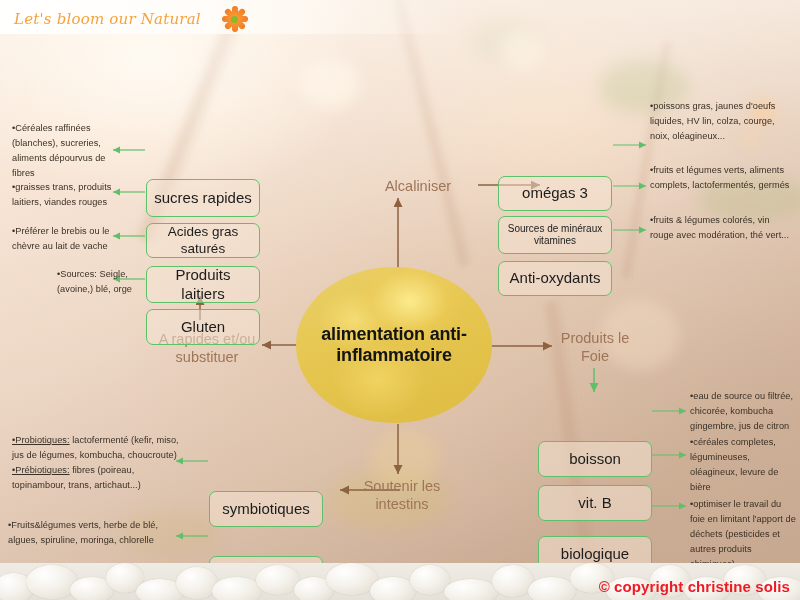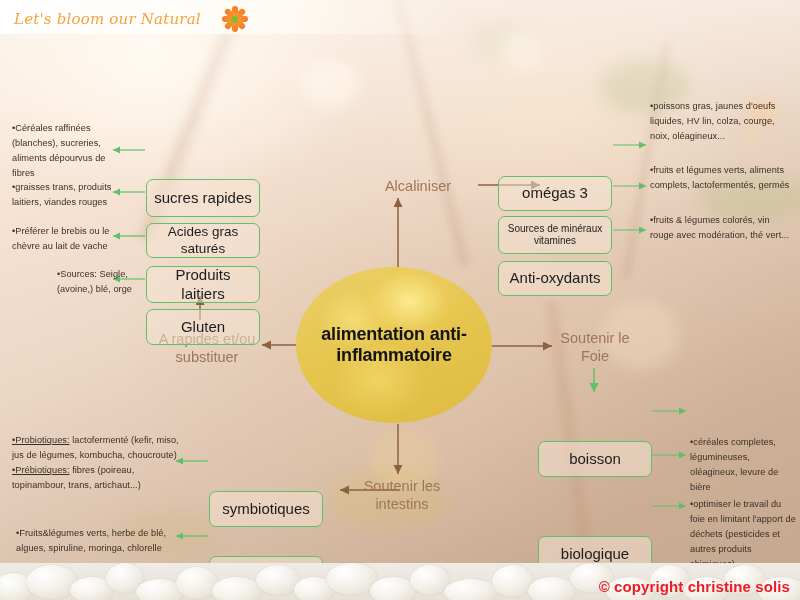--- a/index.html
+++ b/index.html
@@ -223,21 +223,21 @@
   <div class="branch-label" style="left:358px;top:178px;width:120px;">
     <span>Alcaliniser</span>
   </div>
 
   <div class="branch-label" style="left:142px;top:331px;width:130px;">
     <div>A rapides et/ou</div>
     <div>substituer</div>
   </div>
 
   <div class="branch-label" style="left:545px;top:330px;width:100px;">
-    <div>Soutenir le</div>
+    <div>Produits le</div>
     <div>Foie</div>
   </div>
 
   <div class="branch-label" style="left:352px;top:478px;width:100px;">
     <div>Soutenir les</div>
     <div>intestins</div>
   </div>
 
   <div class="node n-lg" style="left:146px;top:131px;width:114px;height:38px;">
     <span>sucres rapides</span>
@@ -268,39 +268,43 @@
     <span>Anti-oxydants</span>
   </div>
 
   <div class="detail" style="left:650px;top:163px;width:140px;">•fruits et légumes verts, aliments complets, lactofermentés, germés</div>
   <div class="detail" style="left:650px;top:99px;width:140px;">•poissons gras, jaunes d'oeufs liquides, HV lin, colza, courge, noix, oléagineux...</div>
   <div class="detail" style="left:650px;top:213px;width:140px;">•fruits &amp; légumes colorés, vin rouge avec modération, thé vert...</div>
 
   <div class="node n-lg" style="left:538px;top:393px;width:114px;height:36px;">
     <span>boisson</span>
   </div>
+  <div class="node n-lg" style="left:538px;top:437px;width:114px;height:36px;">
+    <span>vit. B</span>
+  </div>
   <div class="node n-lg" style="left:538px;top:488px;width:114px;height:36px;">
     <span>biologique</span>
   </div>
 
+  <div class="detail" style="left:690px;top:389px;width:108px;">•eau de source ou filtrée, chicorée, kombucha gingembre, jus de citron</div>
   <div class="detail" style="left:690px;top:435px;width:108px;">•céréales completes, légumineuses, oléagineux, levure de bière</div>
   <div class="detail" style="left:690px;top:497px;width:108px;">•optimiser le travail du foie en limitant l'apport de déchets (pesticides et autres produits chimiques)</div>
 
   <div class="node n-lg" style="left:209px;top:443px;width:114px;height:36px;">
     <span>symbiotiques</span>
   </div>
   <div class="node n-lg" style="left:209px;top:508px;width:114px;height:36px;">
     <span>principes verts</span>
   </div>
 
   <div class="detail" style="left:12px;top:433px;width:168px;">
     <span class="u">•Probiotiques:</span><span> lactofermenté (kefir, miso, jus de légumes, kombucha, choucroute)</span>
     <span class="u">•Prébiotiques:</span><span> fibres (poireau, topinambour, trans, artichaut...)</span>
   </div>
-  <div class="detail" style="left:16px;top:518px;width:168px;margin-top:8px;">•Fruits&amp;légumes verts, herbe de blé, algues, spiruline, moringa, chlorelle</div>
+  <div class="detail" style="left:8px;top:518px;width:168px;">•Fruits&amp;légumes verts, herbe de blé, algues, spiruline, moringa, chlorelle</div>
 
   <div class="header-band"></div>
   <div class="brand">
     <span class="brand-text">Let's bloom our Natural</span>
     <span class="brand-flower">
       <i class="petal" style="transform:rotate(0deg);"></i>
       <i class="petal" style="transform:rotate(45deg);"></i>
       <i class="petal" style="transform:rotate(90deg);"></i>
       <i class="petal" style="transform:rotate(135deg);"></i>
       <i class="petal" style="transform:rotate(180deg);"></i>

